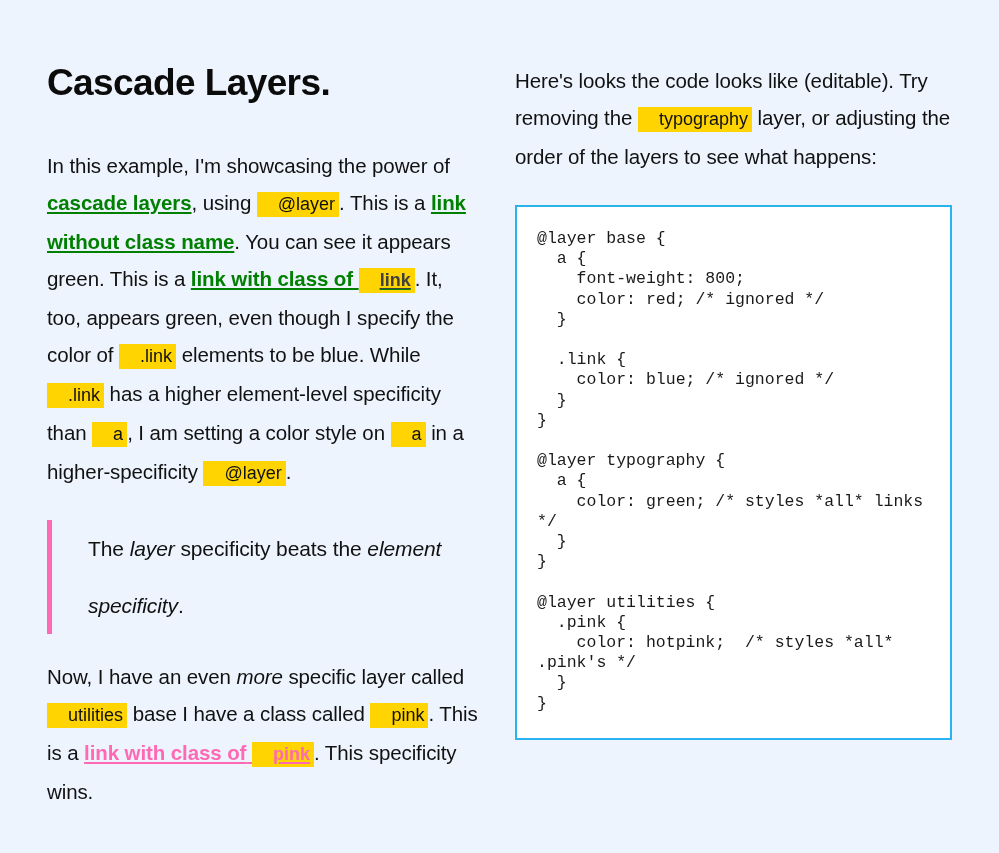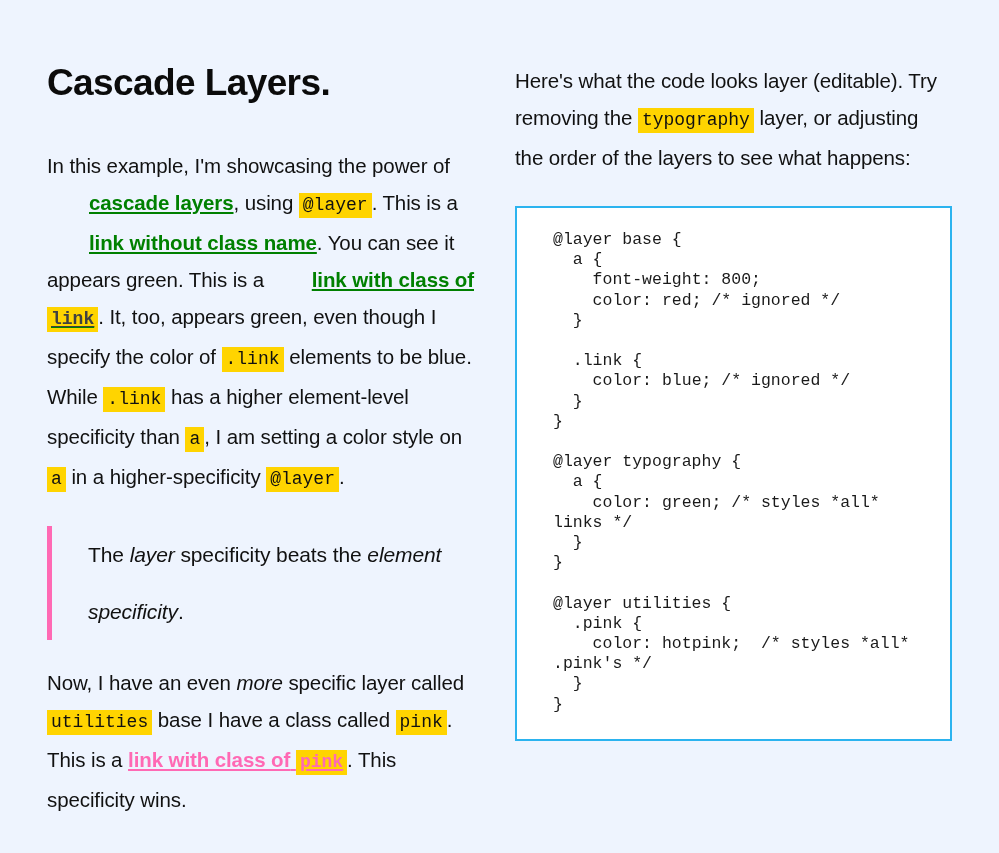--- a/index.html
+++ b/index.html
@@ -53,35 +53,35 @@
   p.intro {
     font-size: 20.5px;
     line-height: 37px;
     margin: 0 0 22px 0;
     color: #111111;
     letter-spacing: -0.1px;
   }
 
   code.hl {
     background: #ffd400;
-    font-family: Liberation Mono, monospace;
+    font-family: Liberation Sans, sans-serif;
     font-size: 18px;
-    padding: 2px 4px 3px 4px;
+    padding: 2px 4px 3px 21px;
     border-radius: 0;
     letter-spacing: 0;
     white-space: nowrap;
   }
 
   a.lnk {
     font-weight: 800;
     text-decoration: underline;
     text-decoration-thickness: 2px;
     text-underline-offset: 2px;
   }
-  a.green { color: #008000; margin-left: 42px; }
+  a.green { color: #008000; }
   a.pink  { color: #ff69b4; }
 
   a.green code.hl { color: #404040; text-decoration: underline; }
   a.pink  code.hl { color: #ff69b4; text-decoration: underline; }
 
   em { font-style: italic; }
 
   blockquote.quote {
     margin: 28px 0 24px 0;
     padding: 0 0 0 36px;
@@ -92,21 +92,21 @@
     margin: 0;
     font-size: 21px;
     line-height: 57px;
     letter-spacing: -0.1px;
   }
 
   .codebox {
     margin-top: 30px;
     background: #ffffff;
     border: 2px solid #2bb3ef;
-    padding: 22px 26px 24px 36px;
+    padding: 22px 26px 24px 20px;
     box-sizing: border-box;
     width: 437px;
     min-height: 533px;
   }
   pre.code {
     margin: 0;
     font-family: "Liberation Mono", monospace;
     font-size: 16.5px;
     line-height: 20.2px;
     color: #1a1a1a;
@@ -129,21 +129,21 @@
     <blockquote class="quote">
       <p><span>The </span><em>layer</em><span> specificity beats the </span><em>element specificity</em><span>.</span></p>
     </blockquote>
 
     <p class="body"><span>Now, I have an even </span><em>more</em><span> specific layer called </span><code class="hl">utilities</code><span> base I have a class called </span><code class="hl">pink</code><span>. This is a </span><a class="lnk pink" href="#"><span>link with class of</span> <code class="hl">pink</code></a><span>. This specificity wins.</span></p>
 
   </div>
 
   <div class="col-right">
 
-    <p class="intro"><span>Here's what the code looks layer (editable). Try removing the </span><code class="hl">typography</code><span> layer, or adjusting the order of the layers to see what happens:</span></p>
+    <p class="intro"><span>Here's looks the code looks like (editable). Try removing the </span><code class="hl">typography</code><span> layer, or adjusting the order of the layers to see what happens:</span></p>
 
     <div class="codebox">
       <pre class="code">@layer base {
   a {
     font-weight: 800;
     color: red; /* ignored */
   }
 
   .link {
     color: blue; /* ignored */

